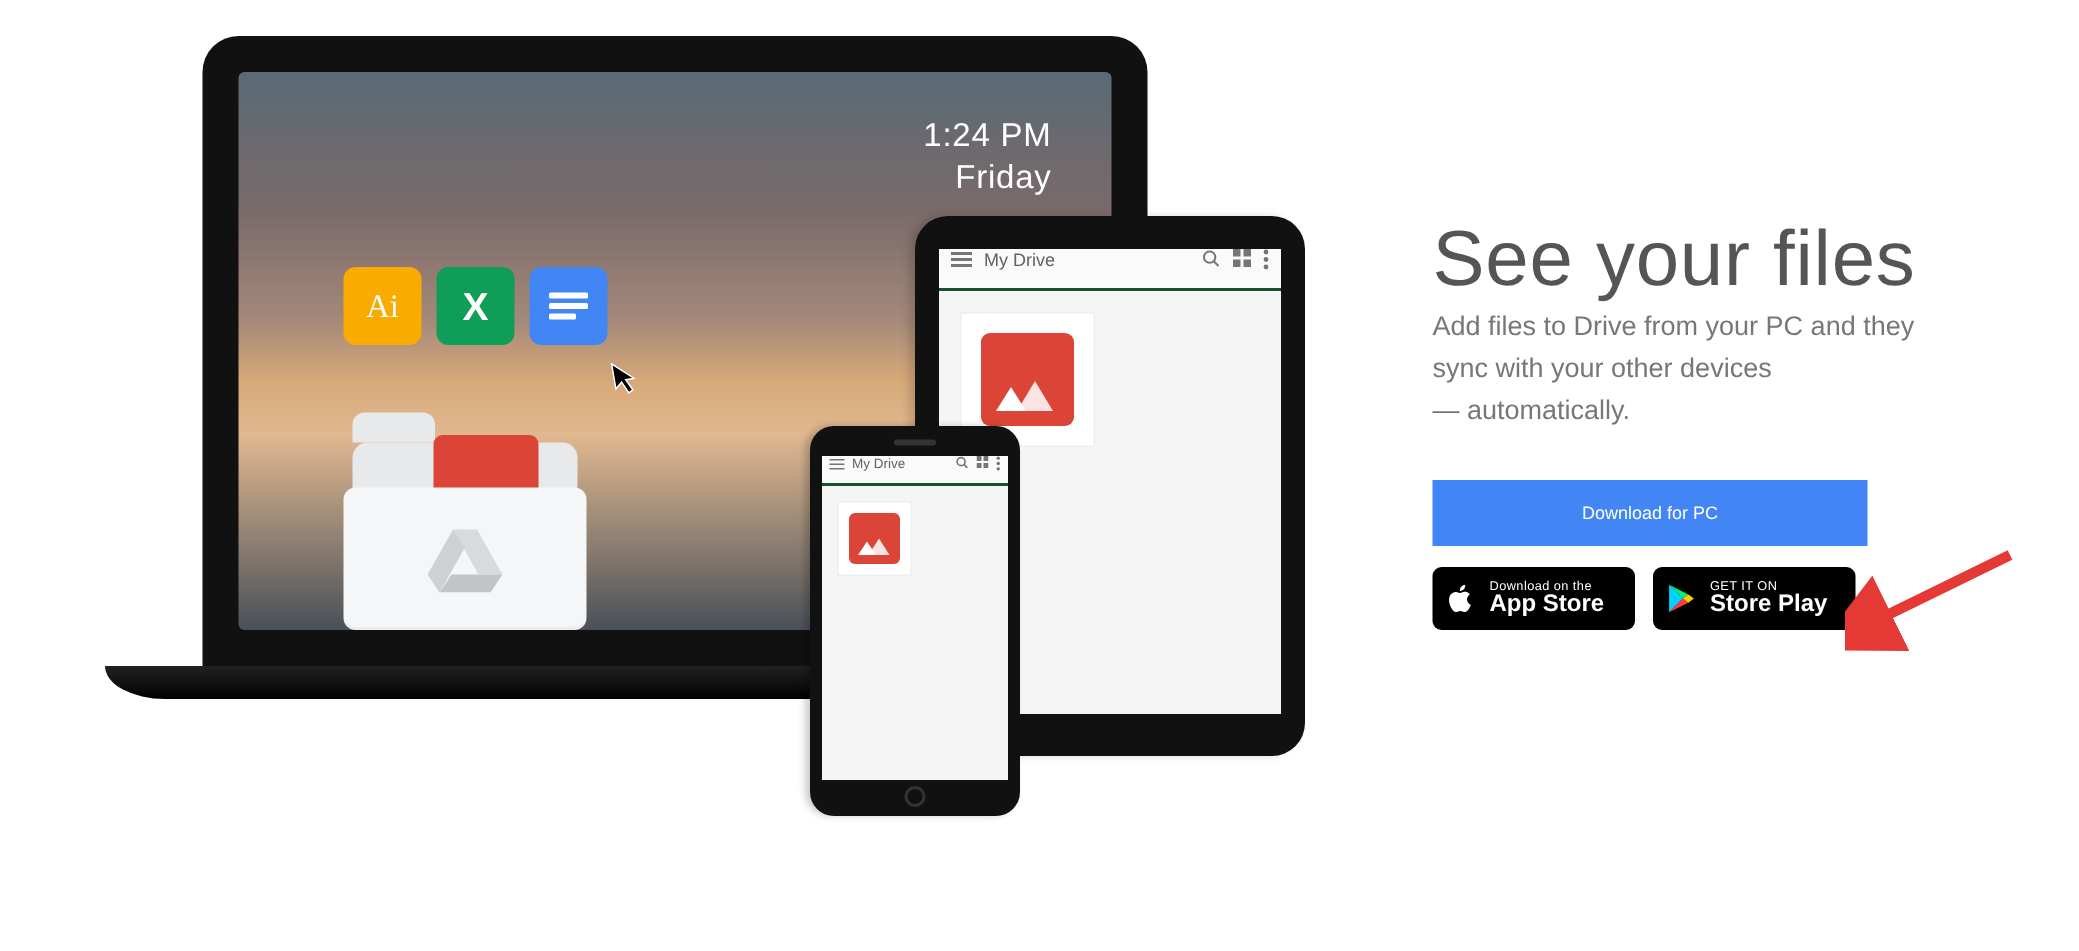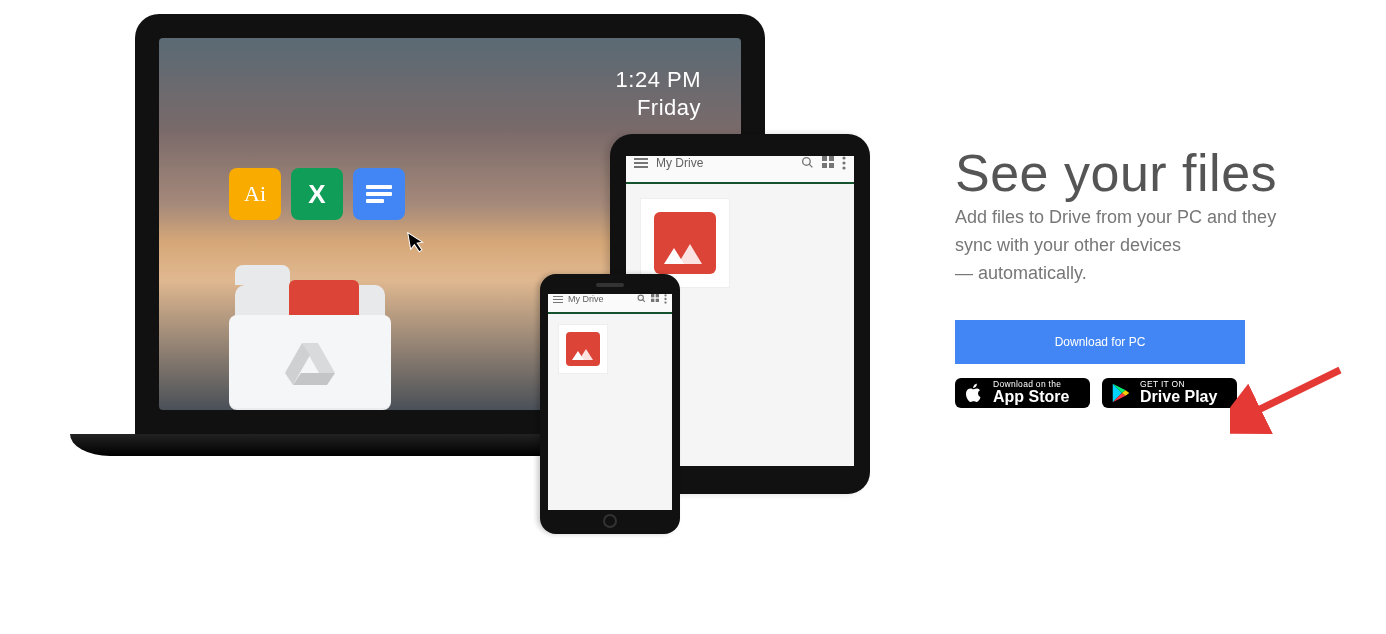--- a/index.html
+++ b/index.html
@@ -9,21 +9,21 @@
     width: 1386px;
     height: 634px;
     position: relative;
     overflow: hidden;
   }
 
   
   .devices {
     position: absolute;
     left: 40px;
-    top: 4px;
+    top: 14px;
     width: 880px;
     height: 560px;
   }
 
   
   .laptop {
     position: absolute;
     left: 60px;
     top: 10px;
     width: 700px;
@@ -308,21 +308,21 @@
     font-family:inherit;
   }
   .store-badges{
     margin-top:14px;
     display:flex; gap:12px;
   }
   .badge{
     background:#000;
     color:#fff;
     border-radius:6px;
-    height:30px;
+    height:42px;
     padding:0 6px 0 8px;
     display:flex; align-items:center; gap:8px;
     cursor:pointer;
     min-width:135px;
   }
   .badge .lines{ line-height:1.05; }
   .badge .top-line{ font-size:8.5px; letter-spacing:.3px;}
   .badge .bottom-line{ font-size:16px; font-weight:700;}
   .badge svg{ width:22px; height:22px; flex-shrink:0;}
 
@@ -499,21 +499,21 @@
     </a>
     <a class="badge">
       <svg viewBox="0 0 24 24">
         <path d="M3 2 L3 22 L13 12 Z" fill="#00d2ff"></path>
         <path d="M3 2 L17 9 L13 12 Z" fill="#00f076"></path>
         <path d="M3 22 L17 15 L13 12 Z" fill="#ff3a44"></path>
         <path d="M17 9 L21 12 L17 15 L13 12 Z" fill="#ffcc00"></path>
       </svg>
       <span class="lines">
         <div class="top-line">GET IT ON</div>
-        <div class="bottom-line">Drive Play</div>
+        <div class="bottom-line">Store Play</div>
       </span>
     </a>
   </div>
 </div>
 
 <div class="arrow">
   <svg viewBox="0 0 120 80">
     <defs>
       <marker id="ahead" markerWidth="8" markerHeight="8" refX="2" refY="4" orient="auto">
         <polygon points="0,0 8,4 0,8" fill="#e53935"></polygon>

